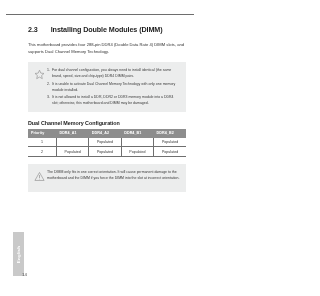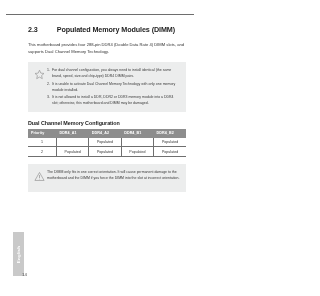--- a/index.html
+++ b/index.html
@@ -43,21 +43,21 @@
   .section-heading {
     font-size: 7.2px;
     font-weight: bold;
     letter-spacing: -0.1px;
     color: #1d1d1d;
     line-height: 1.1;
     margin: 0 0 7px 0;
     white-space: nowrap;
   }
   .section-heading .num {
-    margin-right: 19px;
+    margin-right: 13px;
   }
 
   .intro {
     font-size: 4.1px;
     line-height: 1.75;
     color: #333333;
     margin: 0 0 7px 0;
     letter-spacing: 0.02px;
   }
 
@@ -183,21 +183,21 @@
 </head>
 <body>
 
 <div class="page">
 
   <div class="top-rule"></div>
 
   <div class="content">
 
     <h2 class="section-heading">
-      <span class="num">2.3</span><span>Populated Memory Modules (DIMM)</span>
+      <span class="num">2.3</span><span>Installing Double Modules (DIMM)</span>
     </h2>
 
     <p class="intro">This motherboard provides four 288-pin DDR4 (Double Data Rate 4) DIMM slots, and supports Dual Channel Memory Technology.</p>
 
     <div class="callout note">
       <div class="callout-icon">
         <svg width="11" height="11" viewBox="0 0 24 24" aria-hidden="true">
           <path d="M12 2.6 14.9 9l6.9.7-5.2 4.6 1.5 6.8L12 17.6 5.9 21.1l1.5-6.8L2.2 9.7 9.1 9z" fill="none" stroke="#9a9a9a" stroke-width="1.6" stroke-linejoin="round"></path>
         </svg>
       </div>

